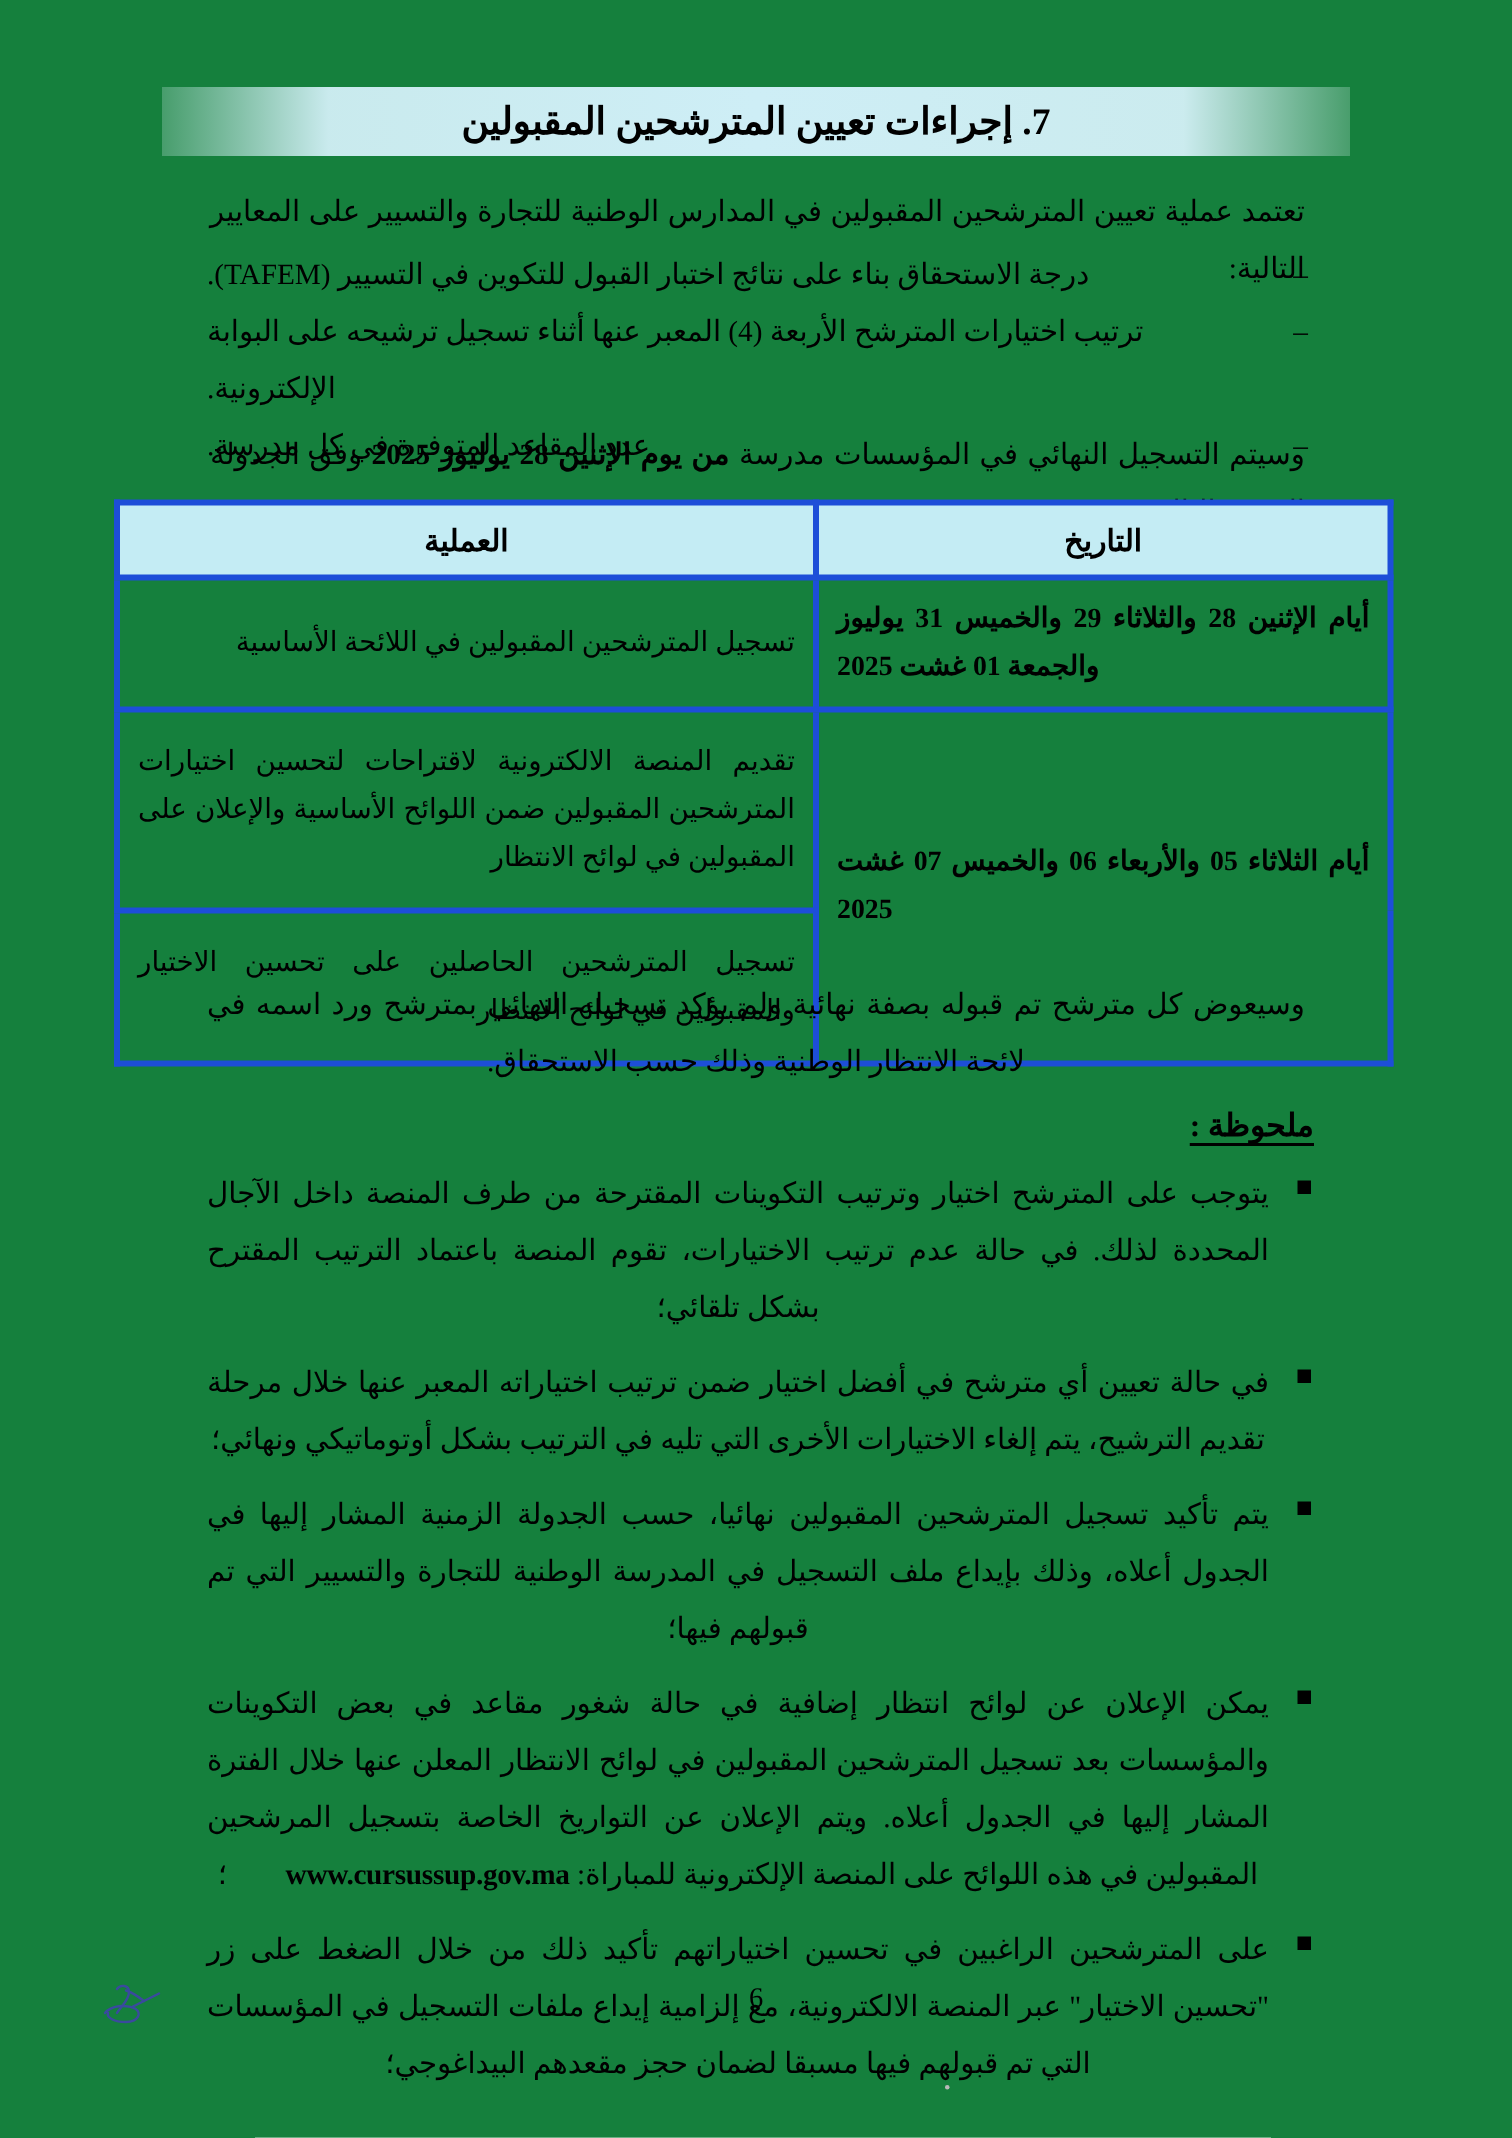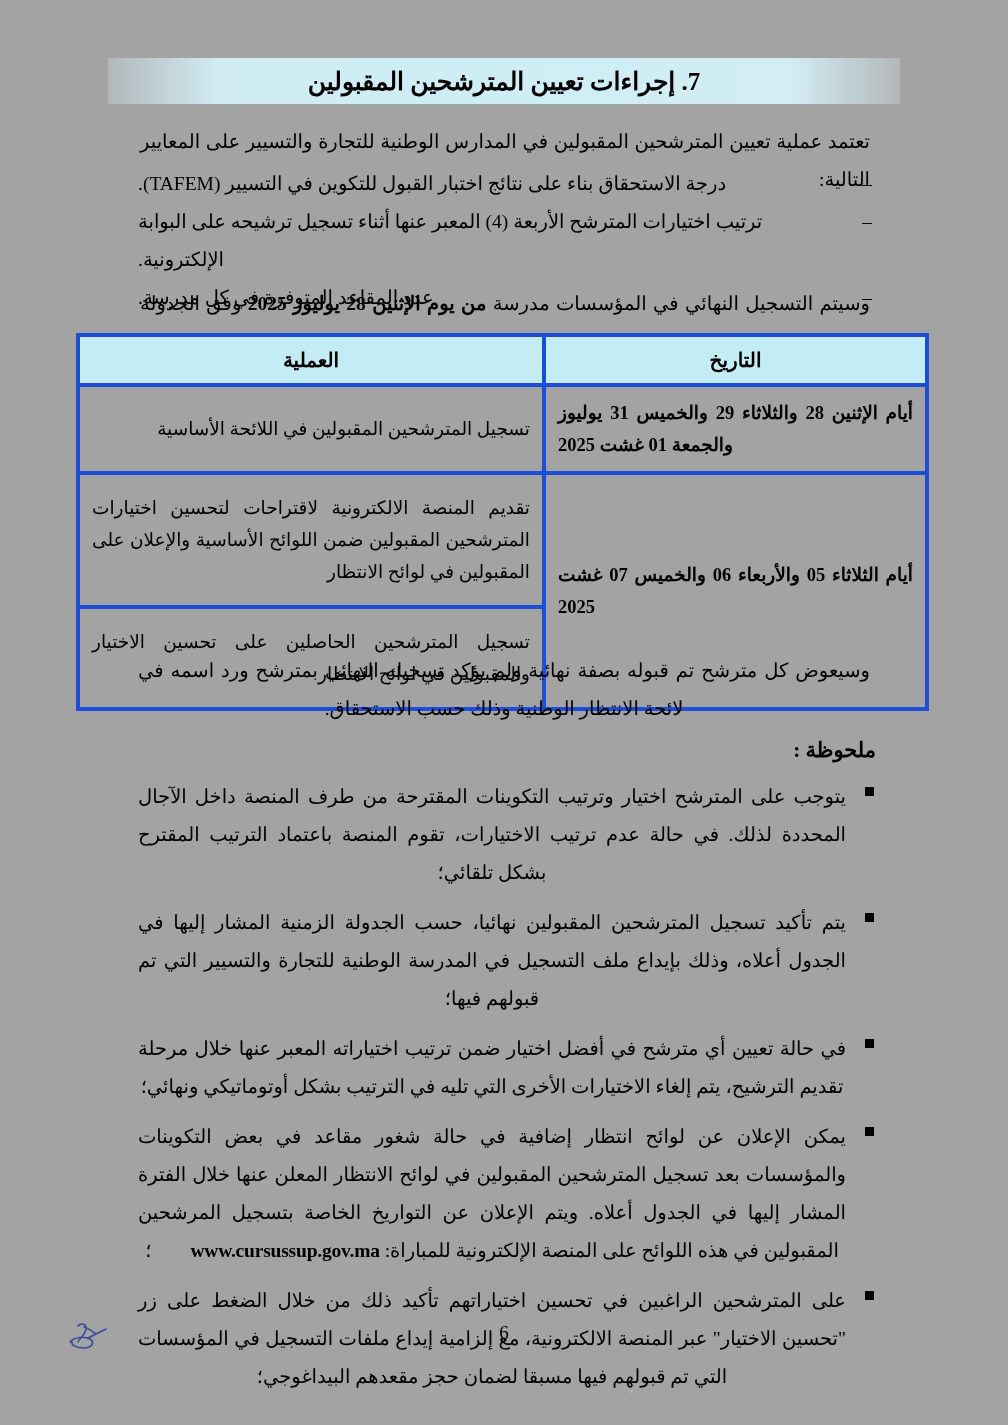--- a/index.html
+++ b/index.html
@@ -13,21 +13,21 @@
     height: 1425px;
     position: relative;
     font-family: "Liberation Serif", "DejaVu Serif", serif;
     color: #000000;
     overflow: hidden;
   }
 
   .page {
     position: absolute;
     inset: 0;
-    background: #a3a3a3;
+    background: #15803d;
   }
 
   
   .title-band {
     position: absolute;
     top: 58px;
     left: 108px;
     width: 792px;
     height: 46px;
     background: linear-gradient(90deg,
@@ -161,20 +161,21 @@
     text-align-last: center;
   }
 
   
   .note-heading {
     position: absolute;
     top: 738px;
     right: 132px;
     font-size: 21px;
     font-weight: bold;
+    text-decoration: underline;
     text-underline-offset: 5px;
   }
 
   
   .note-list {
     position: absolute;
     top: 778px;
     right: 132px;
     width: 738px;
     list-style: none;
@@ -294,25 +295,25 @@
 
   <div class="note-heading">ملحوظة :</div>
 
   <ul class="note-list">
     <li class="note-item">
       <span class="sq"></span>
       <span>يتوجب على المترشح اختيار وترتيب التكوينات المقترحة من طرف المنصة داخل الآجال المحددة لذلك. في حالة عدم ترتيب الاختيارات، تقوم المنصة باعتماد الترتيب المقترح بشكل تلقائي؛</span>
     </li>
     <li class="note-item">
       <span class="sq"></span>
+      <span>في حالة تعيين أي مترشح في أفضل اختيار ضمن ترتيب اختياراته المعبر عنها خلال مرحلة تقديم الترشيح، يتم إلغاء الاختيارات الأخرى التي تليه في الترتيب بشكل أوتوماتيكي ونهائي؛</span>
+    </li>
+    <li class="note-item">
+      <span class="sq"></span>
       <span>يتم تأكيد تسجيل المترشحين المقبولين نهائيا، حسب الجدولة الزمنية المشار إليها في الجدول أعلاه، وذلك بإيداع ملف التسجيل في المدرسة الوطنية للتجارة والتسيير التي تم قبولهم فيها؛</span>
-    </li>
-    <li class="note-item">
-      <span class="sq"></span>
-      <span>في حالة تعيين أي مترشح في أفضل اختيار ضمن ترتيب اختياراته المعبر عنها خلال مرحلة تقديم الترشيح، يتم إلغاء الاختيارات الأخرى التي تليه في الترتيب بشكل أوتوماتيكي ونهائي؛</span>
     </li>
     <li class="note-item">
       <span class="sq"></span>
       <span>يمكن الإعلان عن لوائح انتظار إضافية في حالة شغور مقاعد في بعض التكوينات والمؤسسات بعد تسجيل المترشحين المقبولين في لوائح الانتظار المعلن عنها خلال الفترة المشار إليها في الجدول أعلاه. ويتم الإعلان عن التواريخ الخاصة بتسجيل المرشحين المقبولين في هذه اللوائح على المنصة الإلكترونية للمباراة: </span><span class="url">www.cursussup.gov.ma</span><span>؛</span>
     </li>
     <li class="note-item">
       <span class="sq"></span>
       <span>على المترشحين الراغبين في تحسين اختياراتهم تأكيد ذلك من خلال الضغط على زر "تحسين الاختيار" عبر المنصة الالكترونية، مع إلزامية إيداع ملفات التسجيل في المؤسسات التي تم قبولهم فيها مسبقا لضمان حجز مقعدهم البيداغوجي؛</span>
     </li>
   </ul>

